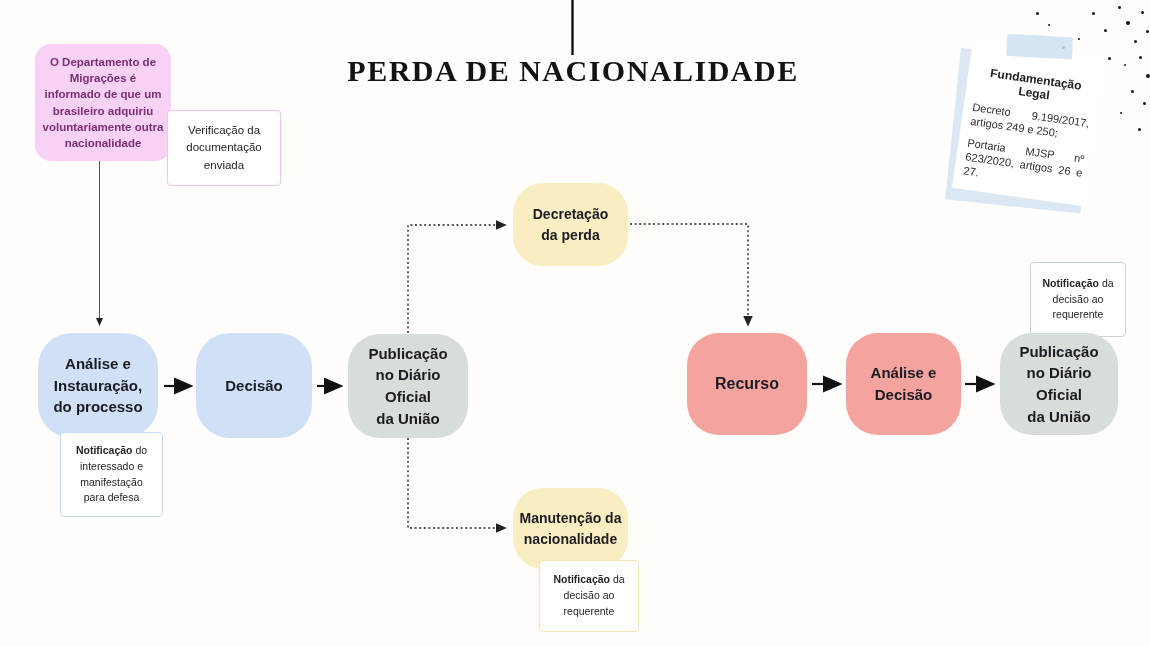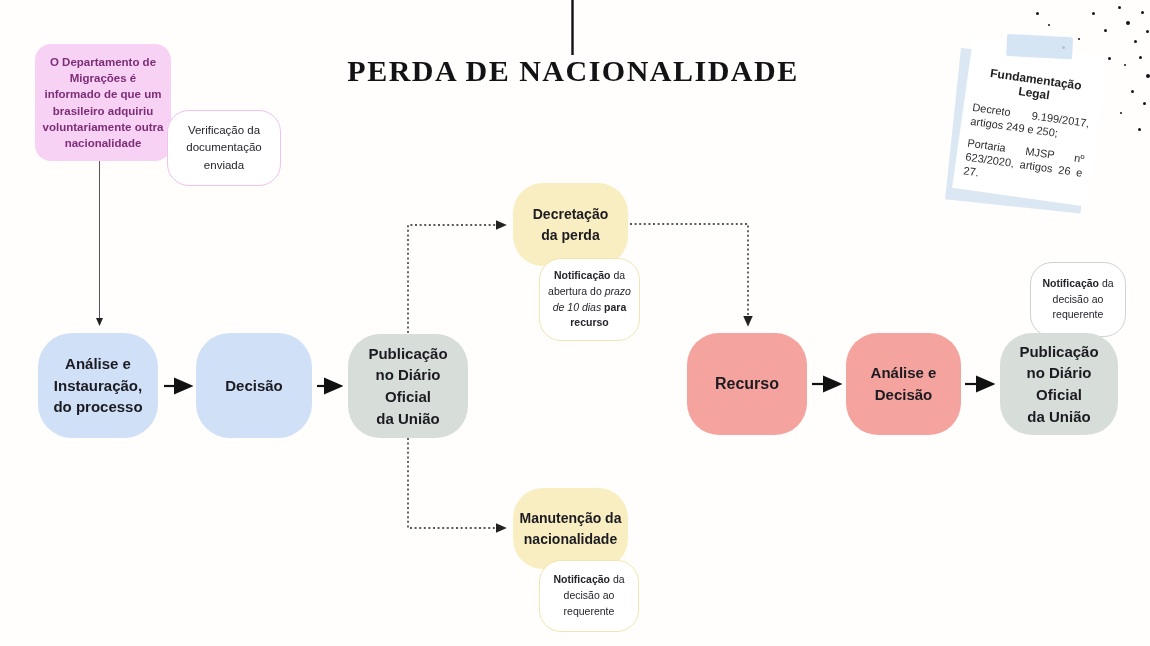--- a/index.html
+++ b/index.html
@@ -31,21 +31,21 @@
   
   .start-box{
     position:absolute;left:35px;top:44px;width:136px;height:117px;z-index:3;
     background:var(--pink-fill);border-radius:16px;
     display:flex;align-items:center;justify-content:center;text-align:center;
     font-size:11.5px;font-weight:700;line-height:1.42;color:var(--pink-text);
     box-sizing:border-box;padding:6px;
   }
   
   .bubble{
-    position:absolute;background:#ffffff;border-radius:22px;z-index:4;
+    position:absolute;background:#ffffff;border-radius:4px;z-index:4;
     display:flex;align-items:center;justify-content:center;text-align:center;
     font-size:10.5px;line-height:1.5;box-sizing:border-box;padding:8px;color:#26242c;
   }
   .bubble.behind{z-index:2;}
   .bub-pink{border:1.5px solid var(--pink-border);font-size:11.5px;}
   .bub-blue{border:1.5px solid var(--blue-border);}
   .bub-yellow{border:1.5px solid var(--yellow-border);}
   .bub-gray{border:1.5px solid var(--gray-border);}
   
   .note-wrap{position:absolute;left:962px;top:46px;width:136px;height:152px;z-index:3;transform:rotate(8deg);}
@@ -177,26 +177,26 @@
     <span class="b">Análise e</span>
     <span class="b">Decisão</span>
   </div>
 
   <div class="box grayb" style="left:1000px;top:333px;width:118px;height:102px">
     <span class="b">Publicação</span>
     <span class="r">no Diário Oficial</span>
     <span class="r">da União</span>
   </div>
 
-
-  <div class="bubble bub-yellow" style="left:539px;top:258px;width:101px;height:83px">
+  <div class="bubble bub-blue" style="left:60px;top:432px;width:103px;height:85px">
     <span>
-      <b>Notificação</b><span> da abertura do </span><i>prazo de 10 dias</i><b> para recurso</b>
+      <b>Notificação</b><span> do interessado e manifestação para defesa</span>
     </span>
   </div>
+
 
   <div class="bubble bub-yellow" style="left:539px;top:560px;width:100px;height:72px">
     <span>
       <b>Notificação</b><span> da decisão ao requerente</span>
     </span>
   </div>
 
 </div>
 
 </body></html>

